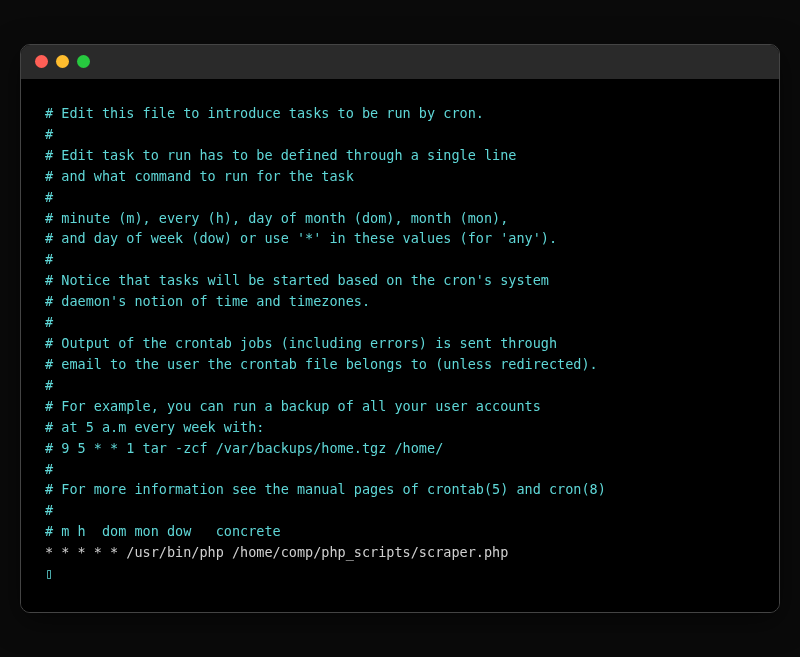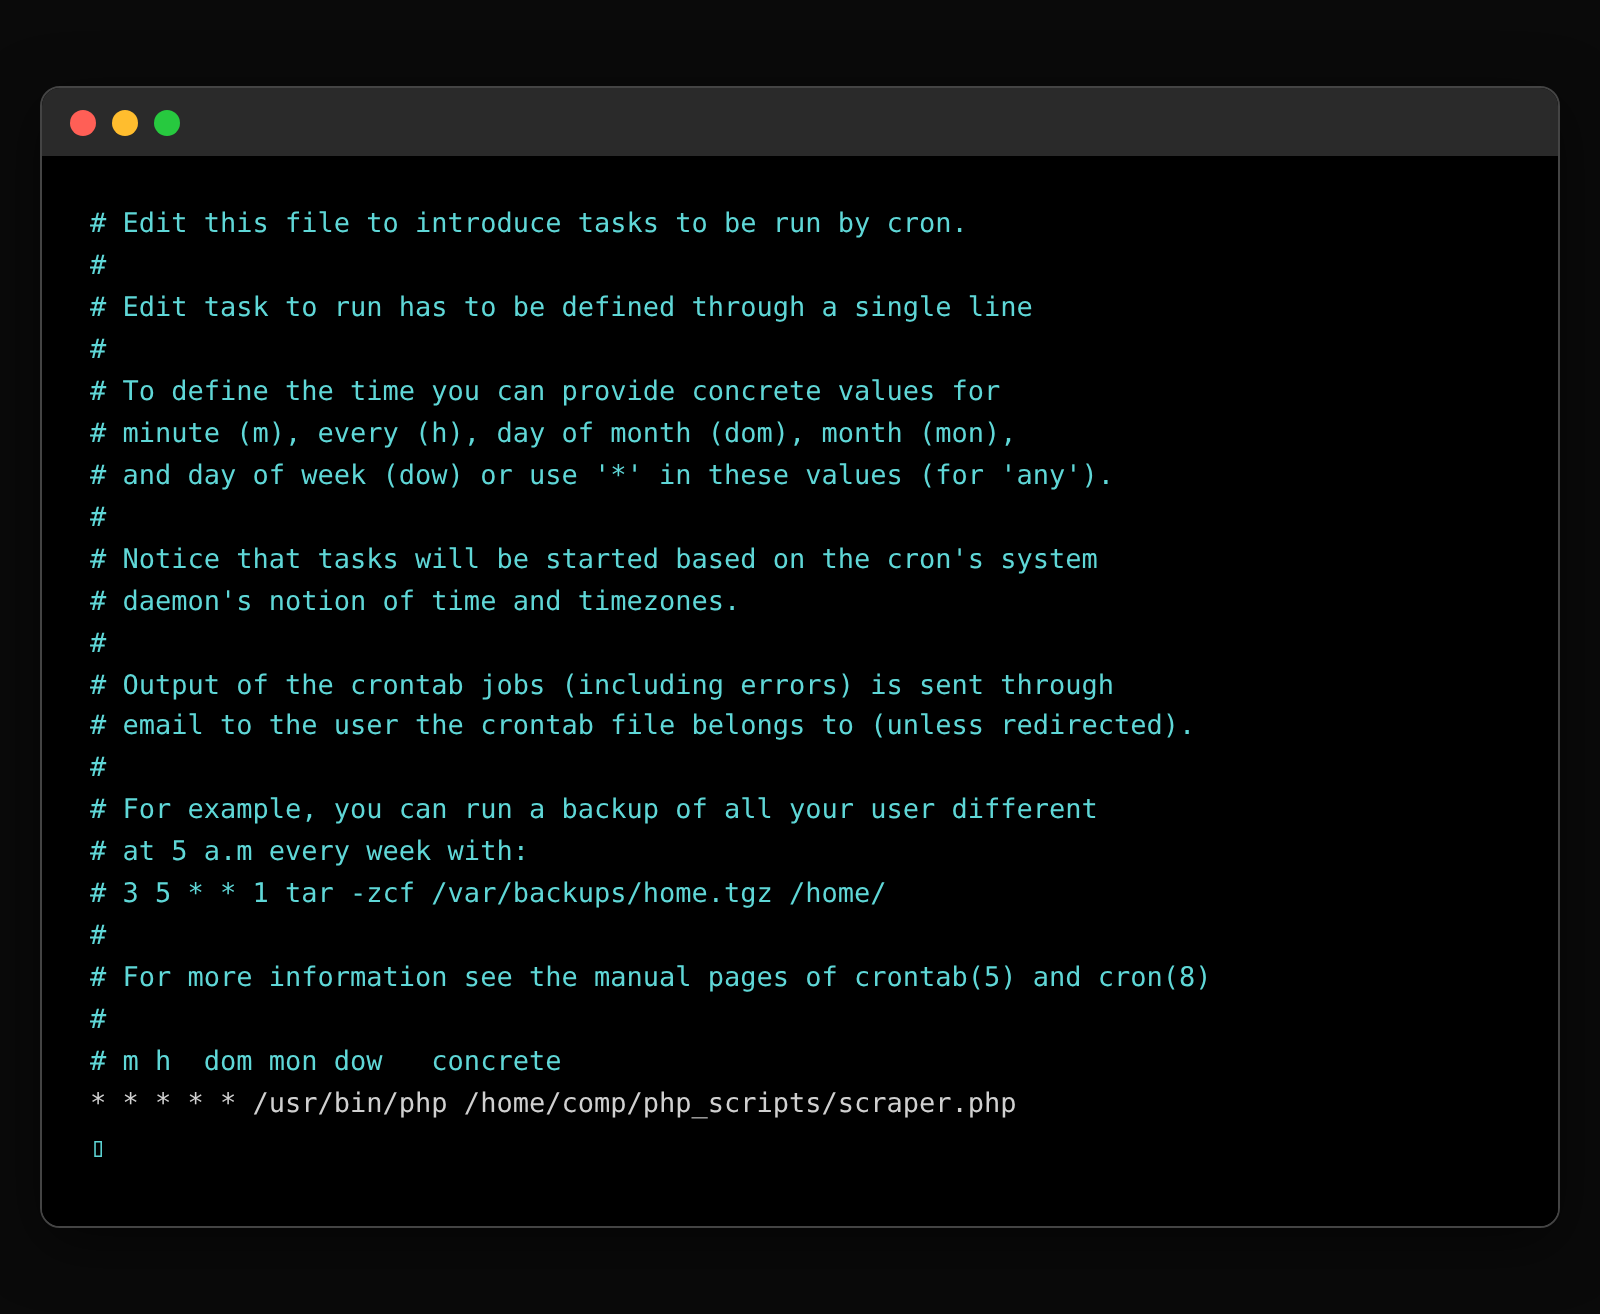--- a/index.html
+++ b/index.html
@@ -68,34 +68,34 @@
   <div class="title-bar">
     <div class="traffic-light close-btn"></div>
     <div class="traffic-light min-btn"></div>
     <div class="traffic-light max-btn"></div>
   </div>
   <div class="terminal-body">
     <div id="lines-container">
         <div class="line "># Edit this file to introduce tasks to be run by cron.</div>
         <div class="line ">#</div>
         <div class="line "># Edit task to run has to be defined through a single line</div>
+        <div class="line "># and what command to run for the task</div>
         <div class="line ">#</div>
-        <div class="line "># To define the time you can provide concrete values for</div>
         <div class="line "># minute (m), every (h), day of month (dom), month (mon),</div>
         <div class="line "># and day of week (dow) or use '*' in these values (for 'any').</div>
         <div class="line ">#</div>
         <div class="line "># Notice that tasks will be started based on the cron's system</div>
         <div class="line "># daemon's notion of time and timezones.</div>
         <div class="line ">#</div>
         <div class="line "># Output of the crontab jobs (including errors) is sent through</div>
         <div class="line "># email to the user the crontab file belongs to (unless redirected).</div>
         <div class="line ">#</div>
-        <div class="line "># For example, you can run a backup of all your user different</div>
+        <div class="line "># For example, you can run a backup of all your user accounts</div>
         <div class="line "># at 5 a.m every week with:</div>
-        <div class="line "># 3 5 * * 1 tar -zcf /var/backups/home.tgz /home/</div>
+        <div class="line "># 9 5 * * 1 tar -zcf /var/backups/home.tgz /home/</div>
         <div class="line ">#</div>
         <div class="line "># For more information see the manual pages of crontab(5) and cron(8)</div>
         <div class="line ">#</div>
         <div class="line "># m h  dom mon dow   concrete</div>
         <div class="line cmd">* * * * * /usr/bin/php /home/comp/php_scripts/scraper.php</div>
       </div>
     <span class="cursor">▯</span>
   </div>
 </div>
 

